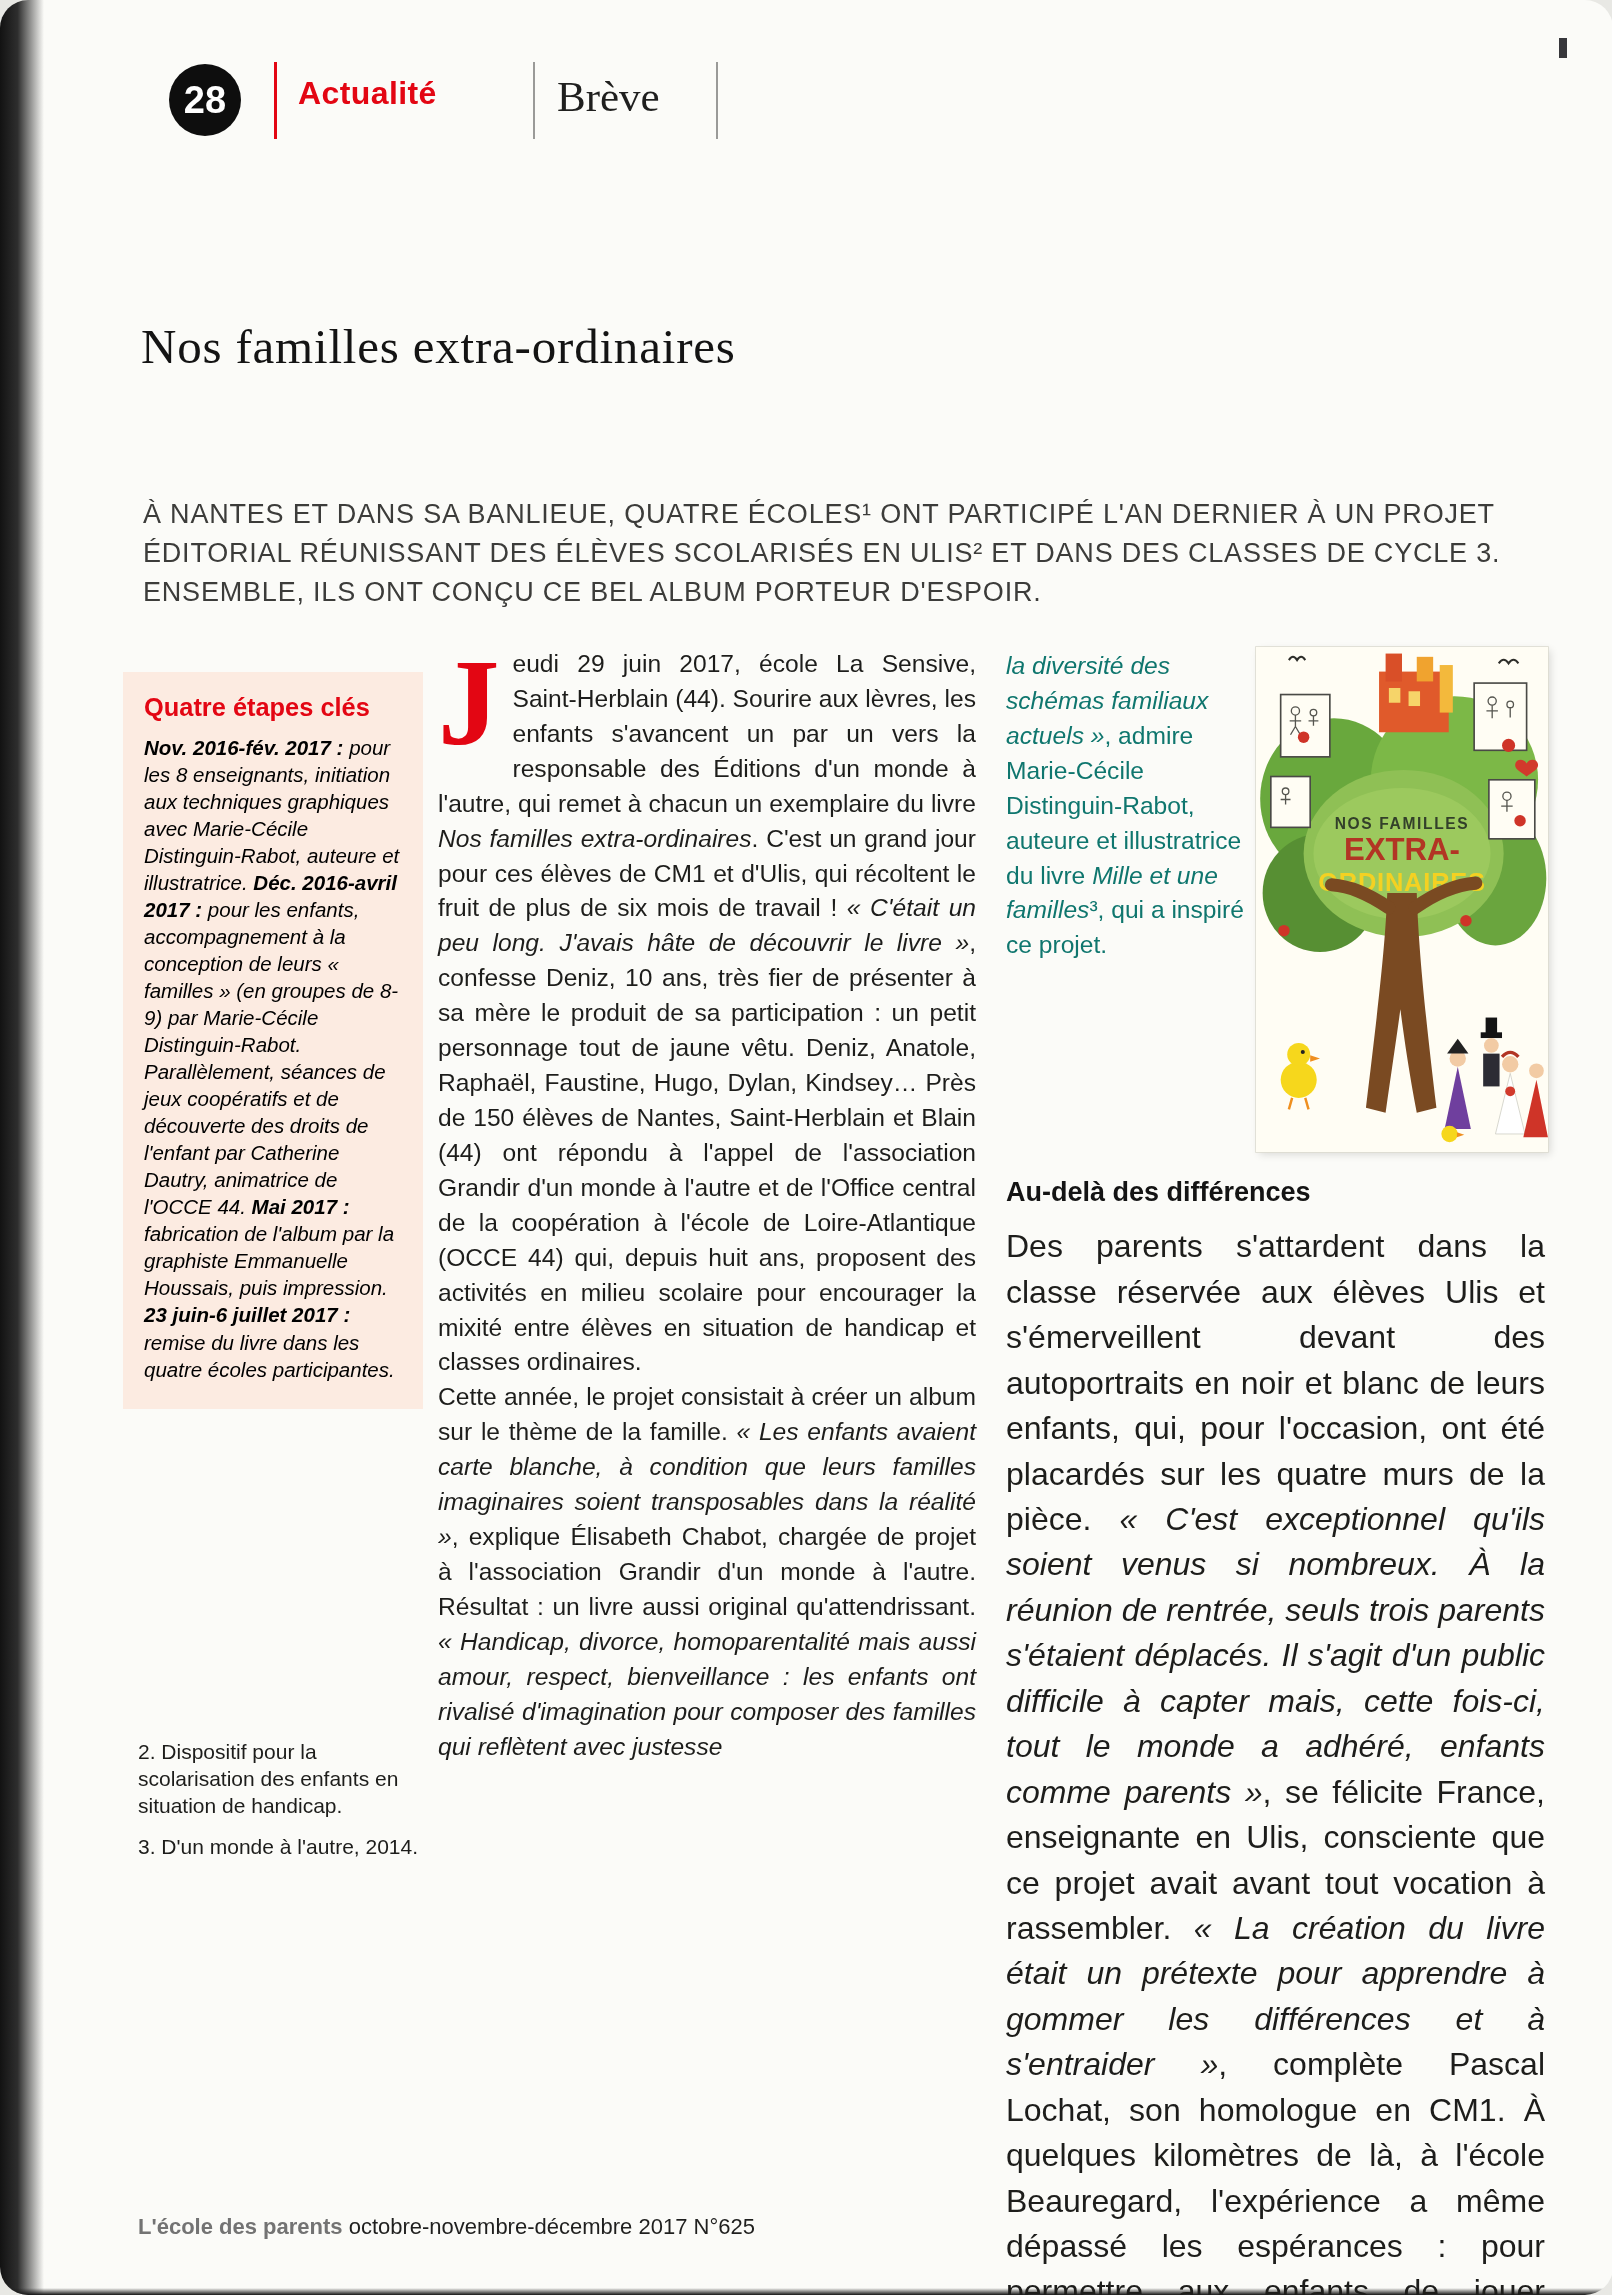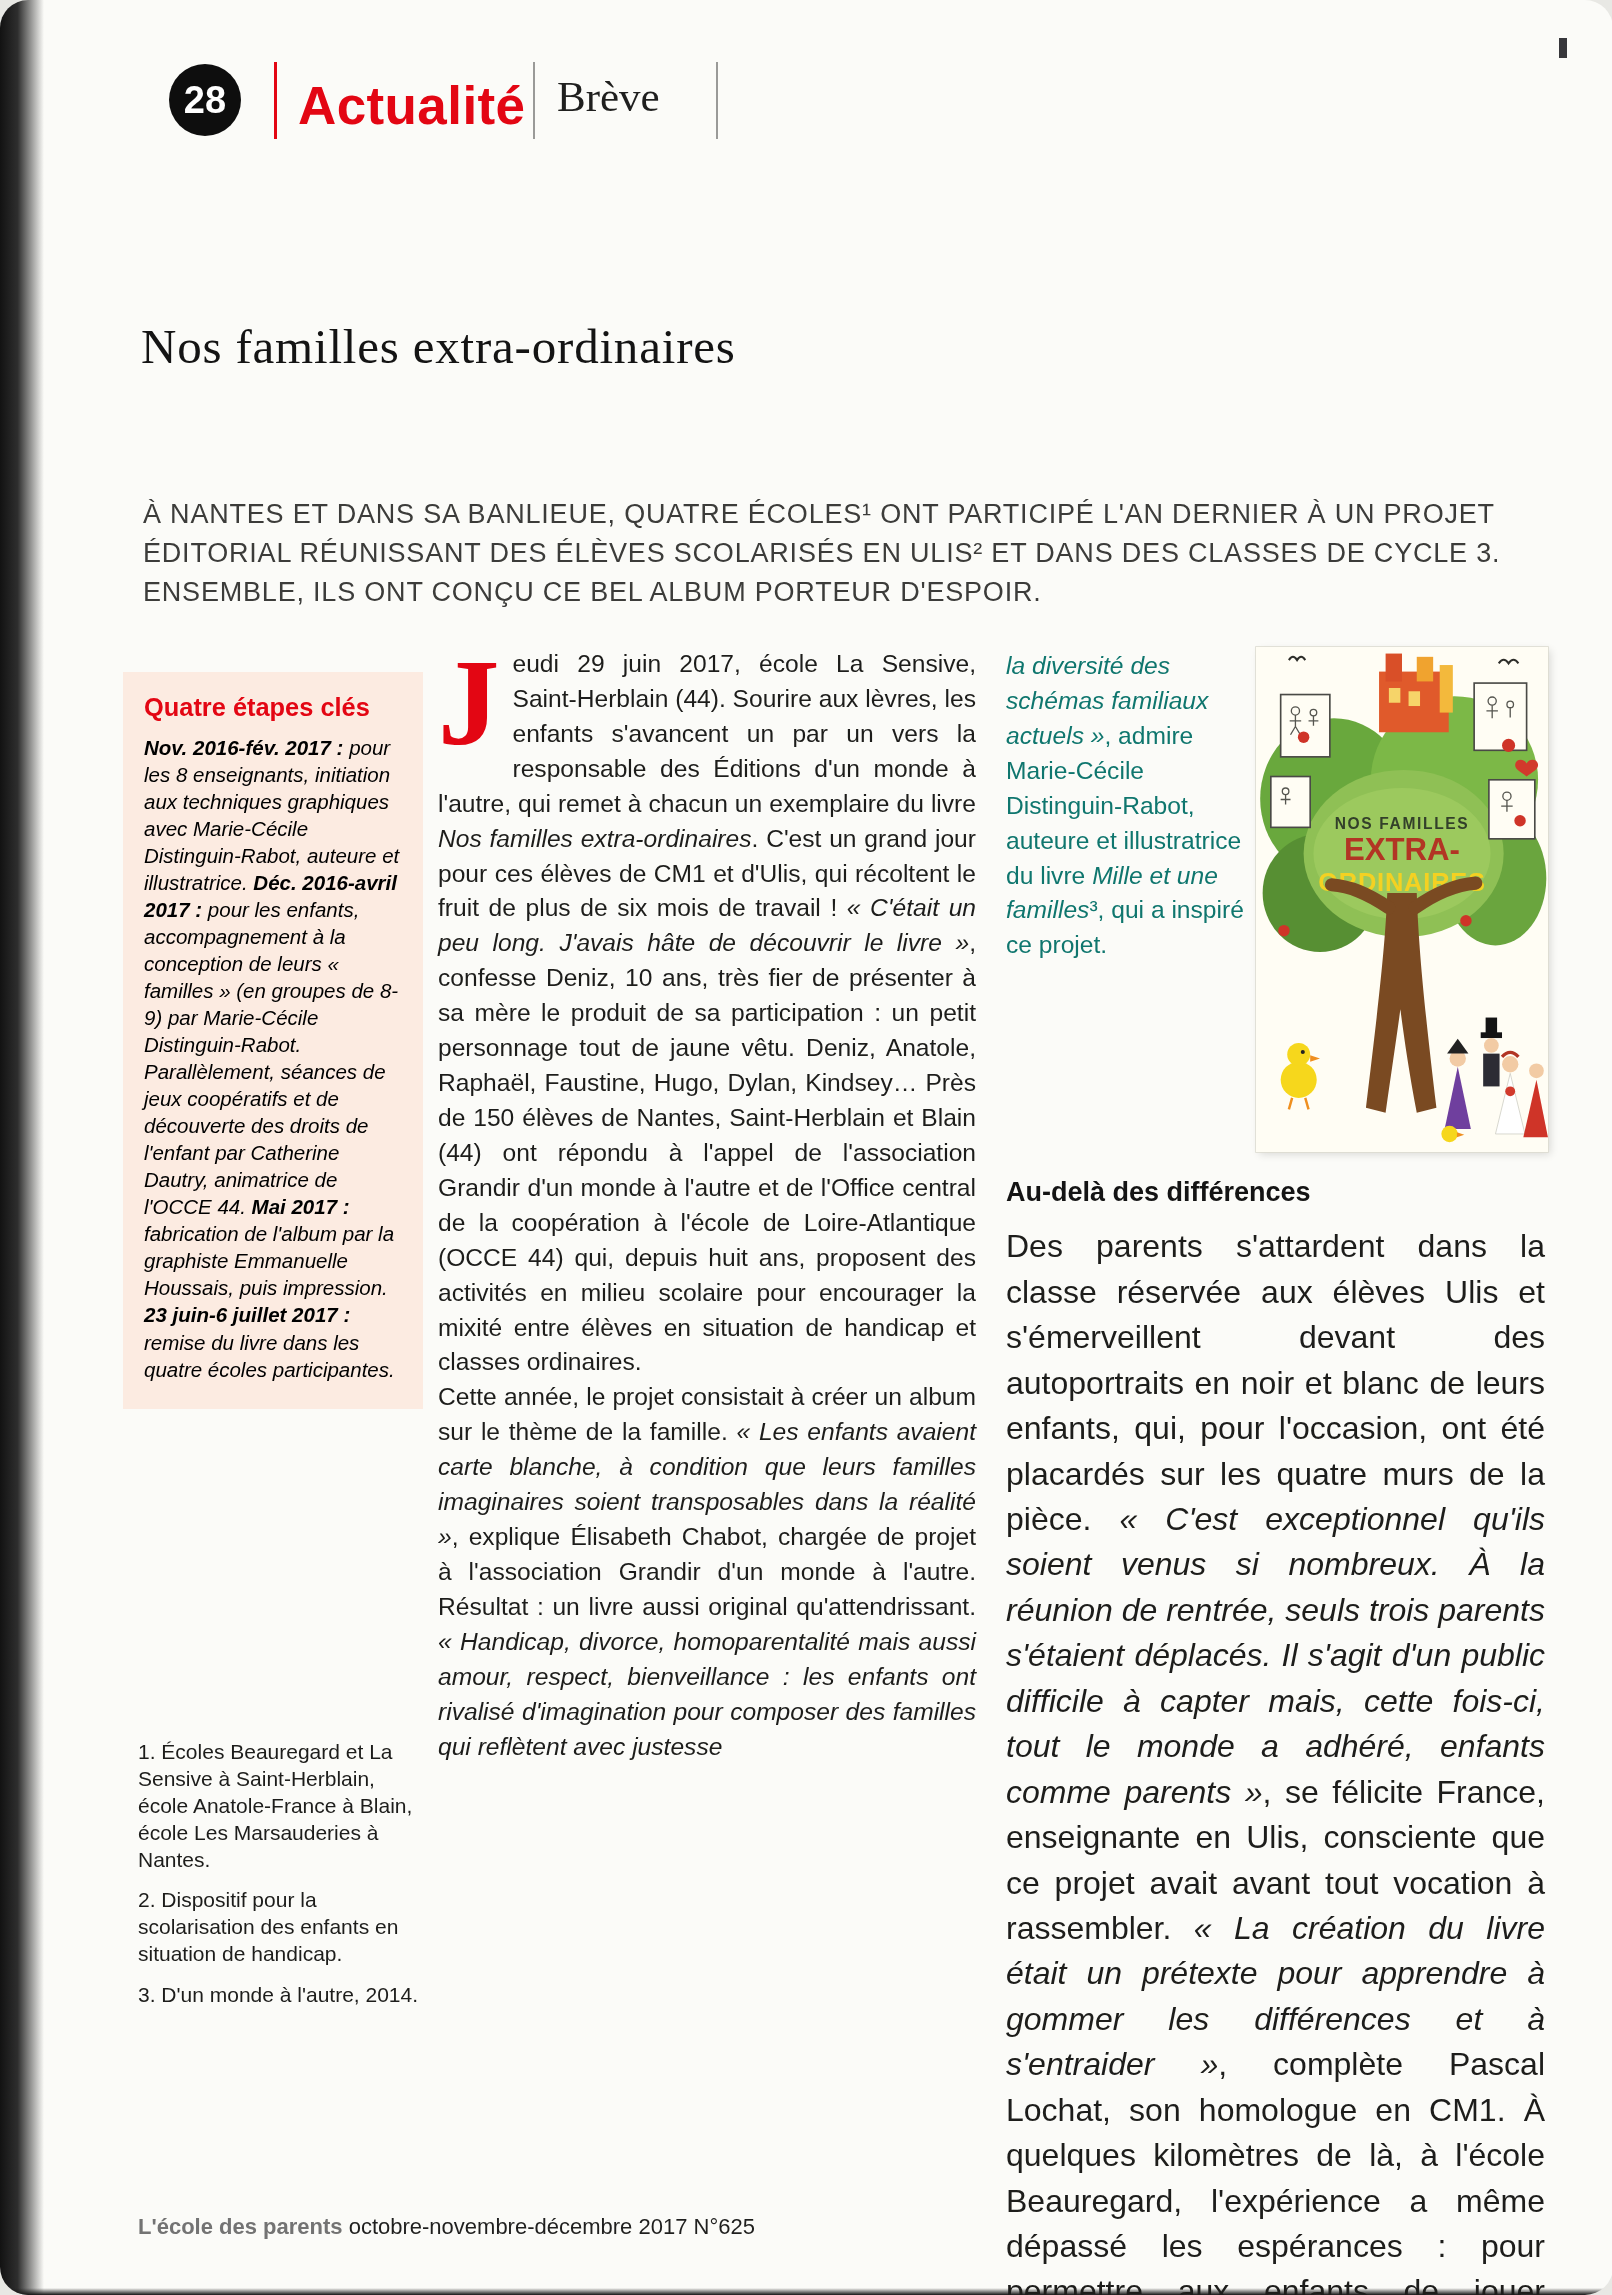--- a/index.html
+++ b/index.html
@@ -14,21 +14,21 @@
   .scan-mark{position:absolute;right:46px;top:38px;width:8.2px;height:19.7px;background:#14141a;opacity:.85;}
 
   
   .page-number{position:absolute;left:169px;top:64px;width:72px;height:72px;border-radius:50%;
     background:#0e0e0e;color:#fff;font-size:38px;font-weight:bold;
     display:flex;align-items:center;justify-content:center;}
   .hdr-sep{position:absolute;top:62px;height:77px;}
   .sep-red{left:274px;width:3.3px;background:#e30613;}
   .sep-a{left:533px;width:1.6px;background:#9a9a98;}
   .sep-b{left:716px;width:1.6px;background:#9a9a98;}
-  .section-label{position:absolute;left:298px;top:75px;font-size:53px;font-weight:bold;color:#e30613;letter-spacing:0.4px;}
+  .section-label{position:absolute;left:298px;top:75px;font-size:32px;font-weight:bold;color:#e30613;letter-spacing:0.4px;}
   .rubric-label{position:absolute;left:557px;top:72px;font-family:"Liberation Serif",serif;font-size:43px;color:#1f1f1e;}
 
   
   .title-overline{position:absolute;left:141px;top:318px;font-family:"Liberation Serif",serif;
     font-size:49px;font-weight:400;color:#141414;letter-spacing:0.8px;}
   .title-headline{position:absolute;left:139px;top:384px;font-size:55px;font-weight:bold;color:#0f0f0f;letter-spacing:0.4px;}
   .standfirst{position:absolute;left:143px;top:495px;width:1410px;font-size:27px;line-height:1.45;
     color:#3c3c3a;letter-spacing:0.8px;}
 
   
@@ -85,21 +85,20 @@
 
   <div class="title-overline">Nos familles extra-ordinaires</div>
   <div class="standfirst">À NANTES ET DANS SA BANLIEUE, QUATRE ÉCOLES¹ ONT PARTICIPÉ L'AN DERNIER À UN PROJET ÉDITORIAL RÉUNISSANT DES ÉLÈVES SCOLARISÉS EN ULIS² ET DANS DES CLASSES DE CYCLE 3. ENSEMBLE, ILS ONT CONÇU CE BEL ALBUM PORTEUR D'ESPOIR.</div>
 
   <div class="sidebar-box">
     <div class="sidebar-title">Quatre étapes clés</div>
     <div class="sidebar-body"><span class="run-b">Nov. 2016-fév. 2017 : </span><span>pour les 8 enseignants, initiation aux techniques graphiques avec Marie-Cécile Distinguin-Rabot, auteure et illustratrice. </span><span class="run-b">Déc. 2016-avril 2017 : </span><span>pour les enfants, accompagnement à la conception de leurs « familles » (en groupes de 8-9) par Marie-Cécile Distinguin-Rabot. Parallèlement, séances de jeux coopératifs et de découverte des droits de l'enfant par Catherine Dautry, animatrice de l'OCCE 44. </span><span class="run-b">Mai 2017 : </span><span>fabrication de l'album par la graphiste Emmanuelle Houssais, puis impression. </span><span class="run-b">23 juin-6 juillet 2017 : </span><span>remise du livre dans les quatre écoles participantes.</span></div>
   </div>
 
   <div class="footnotes">
-      <div class="footnote">1. Écoles Beauregard et La Sensive à Saint-Herblain, école Anatole-France à Blain, école Les Marsauderies à Nantes.</div>
       <div class="footnote">2. Dispositif pour la scolarisation des enfants en situation de handicap.</div>
       <div class="footnote">3. D'un monde à l'autre, 2014.</div>
     </div>
 
   <div class="col-main">
     <p><span class="dropcap">J</span><span><span>eudi 29 juin 2017, école La Sensive, Saint-Herblain (44). Sourire aux lèvres, les enfants s'avancent un par un vers la responsable des Éditions d'un monde à l'autre, qui remet à chacun un exemplaire du livre </span><span class="run-i">Nos familles extra-ordinaires</span><span>. C'est un grand jour pour ces élèves de CM1 et d'Ulis, qui récoltent le fruit de plus de six mois de travail ! </span><span class="run-i">« C'était un peu long. J'avais hâte de découvrir le livre »</span><span>, confesse Deniz, 10 ans, très fier de présenter à sa mère le produit de sa participation : un petit personnage tout de jaune vêtu. Deniz, Anatole, Raphaël, Faustine, Hugo, Dylan, Kindsey… Près de 150 élèves de Nantes, Saint-Herblain et Blain (44) ont répondu à l'appel de l'association Grandir d'un monde à l'autre et de l'Office central de la coopération à l'école de Loire-Atlantique (OCCE 44) qui, depuis huit ans, proposent des activités en milieu scolaire pour encourager la mixité entre élèves en situation de handicap et classes ordinaires.</span></span></p>
     <p><span><span>Cette année, le projet consistait à créer un album sur le thème de la famille. </span><span class="run-i">« Les enfants avaient carte blanche, à condition que leurs familles imaginaires soient transposables dans la réalité »</span><span>, explique Élisabeth Chabot, chargée de projet à l'association Grandir d'un monde à l'autre. Résultat : un livre aussi original qu'attendrissant. </span><span class="run-i">« Handicap, divorce, homoparentalité mais aussi amour, respect, bienveillance : les enfants ont rivalisé d'imagination pour composer des familles qui reflètent avec justesse</span></span></p>
   </div>
 
   <div class="col-right-narrow">

